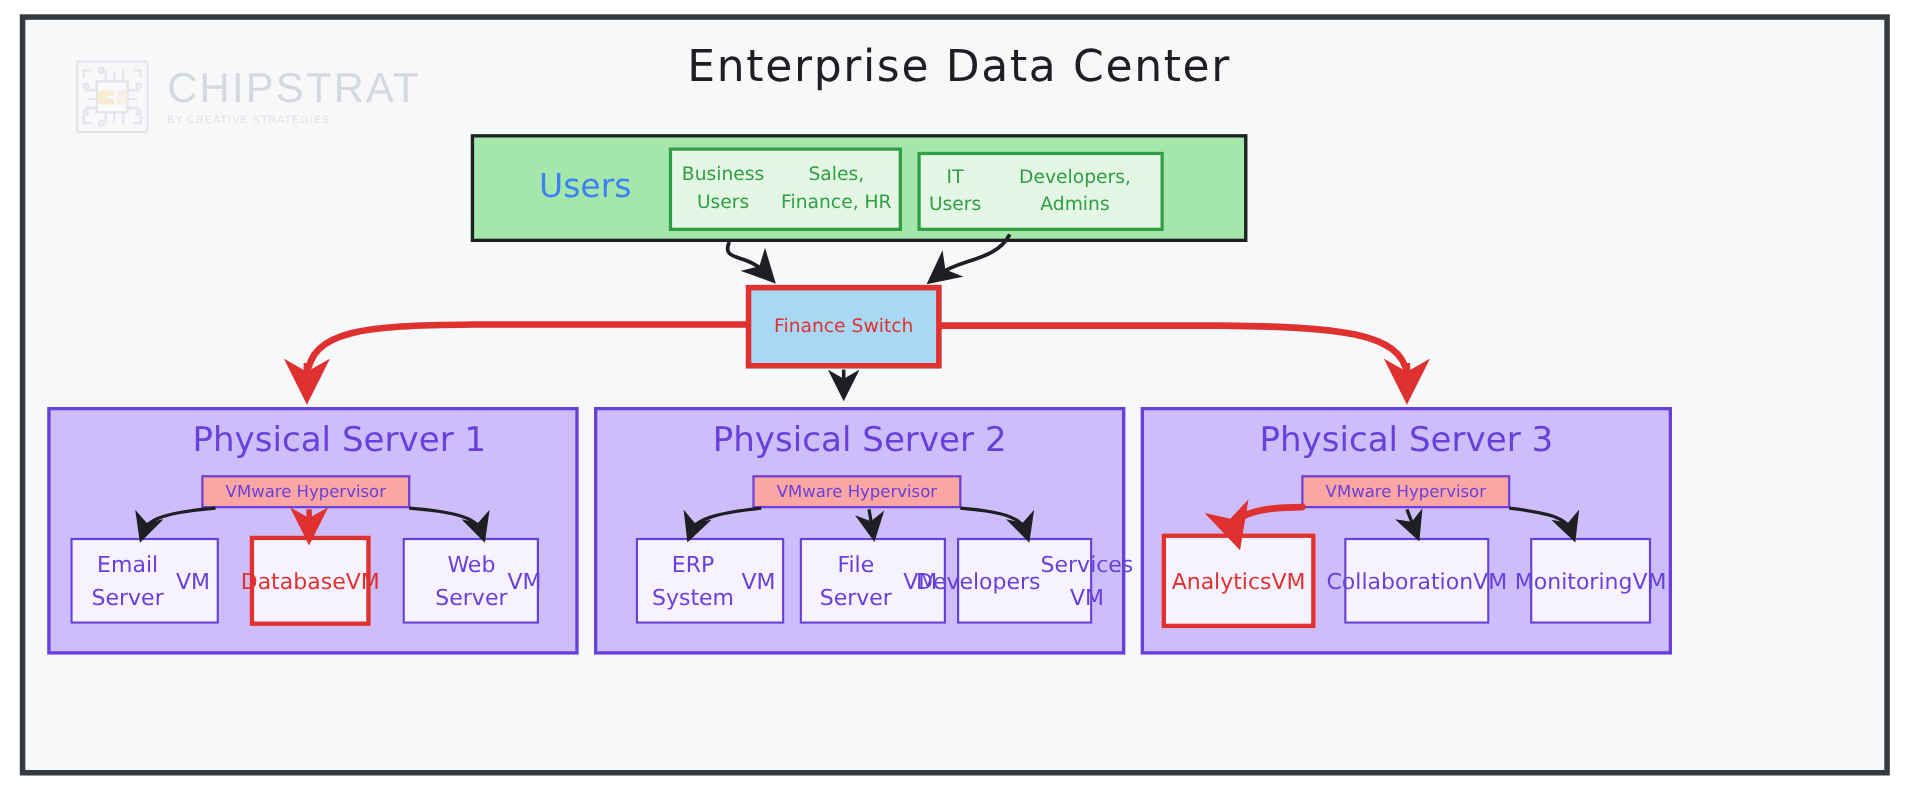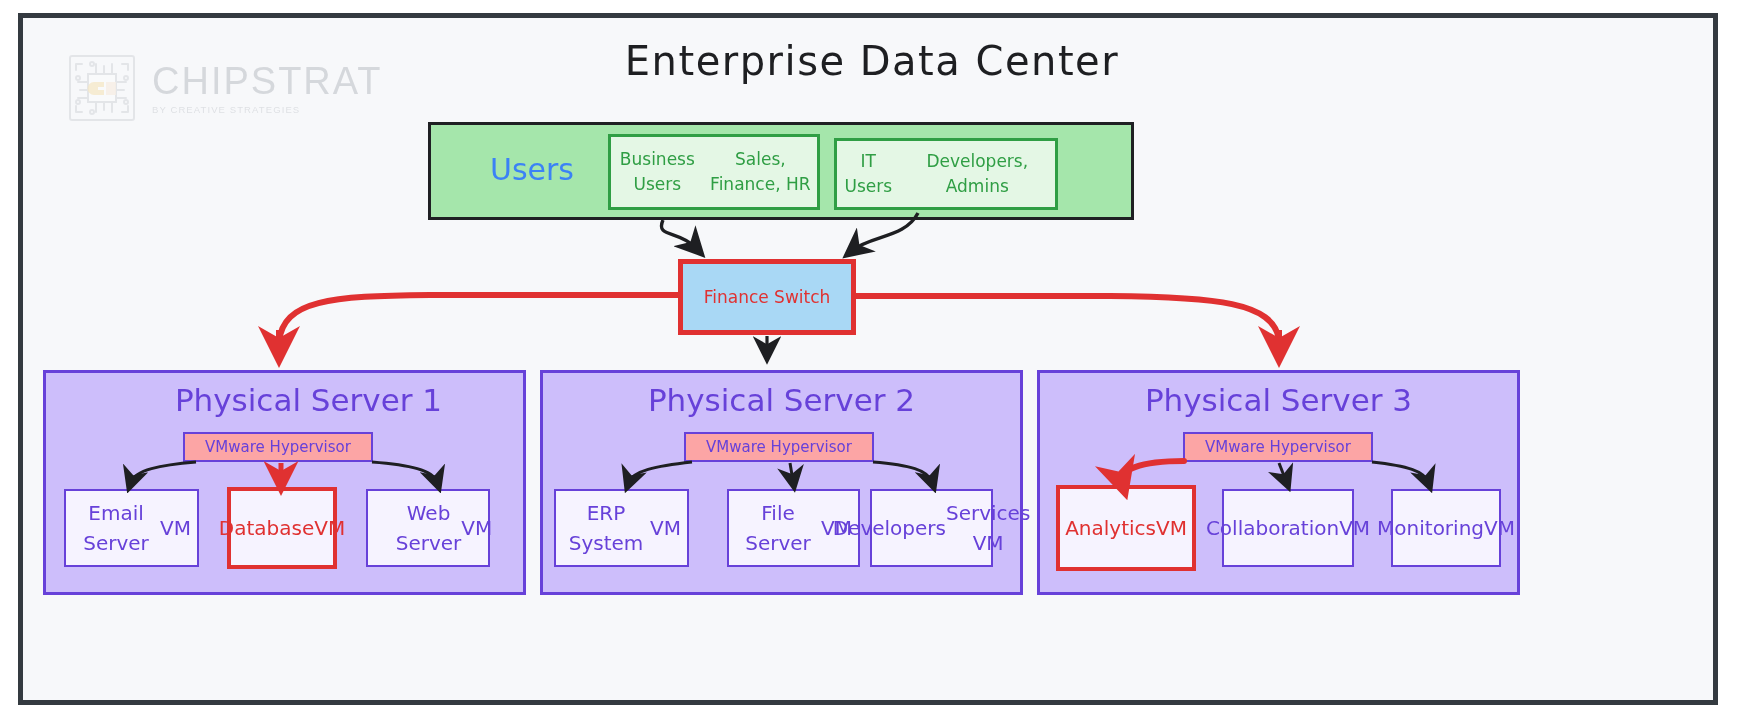--- a/index.html
+++ b/index.html
@@ -155,21 +155,21 @@
     font-family: "DejaVu Sans", sans-serif;
     padding: 0 6px;
   }
   .vm-box.alert {
     border: 4px solid #e03131;
     color: #e03131;
   }
   .vm-1a { left: 64px;   width: 135px; }
   .vm-1b { left: 227px;  width: 110px; top: 487px; height: 82px; }
   .vm-1c { left: 366px;  width: 124px; padding-left: 38px; }
-  .vm-2a { left: 554px;  width: 135px; }
+  .vm-2a { left: 578px;  width: 135px; }
   .vm-2b { left: 727px;  width: 133px; }
   .vm-2c { left: 870px;  width: 123px; }
   .vm-3a { left: 1056px; width: 140px; top: 485px; height: 86px; }
   .vm-3b { left: 1222px; width: 132px; }
   .vm-3c { left: 1367px; width: 110px; margin-left: 24px; }
 
   svg.wires {
     position: absolute; left: 0; top: 0;
     width: 1744px; height: 726px;
     pointer-events: none;

